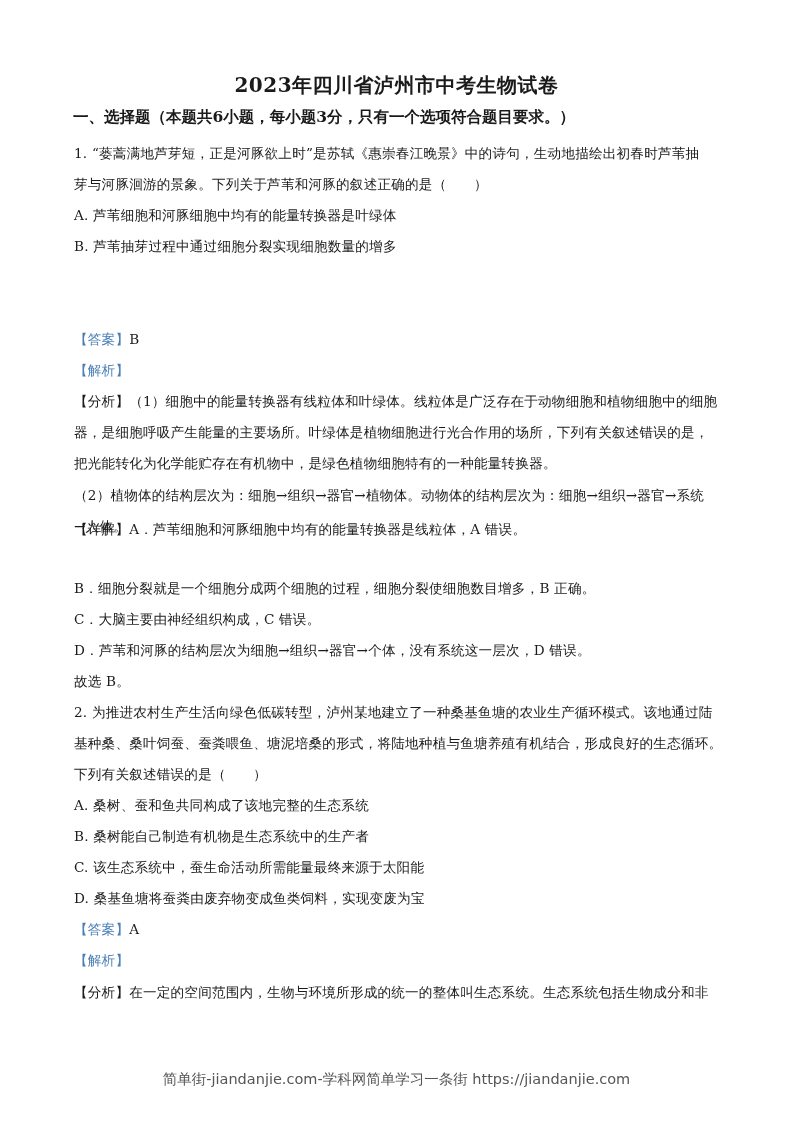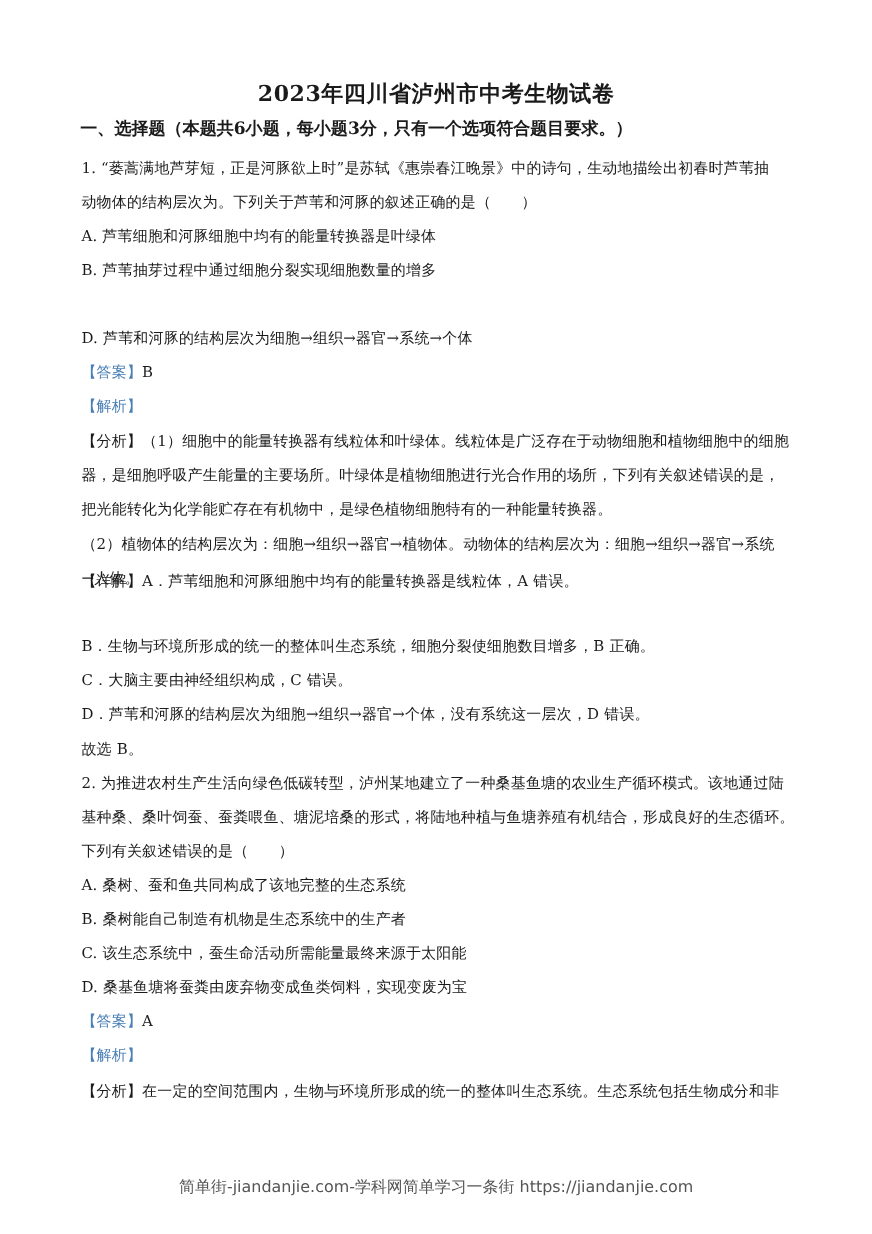--- a/index.html
+++ b/index.html
@@ -28,41 +28,40 @@
     }
   </style>
 </head>
 <body>
 
 <div class="page">
   <div class="title">2023年四川省泸州市中考生物试卷</div>
   <div class="section">一、选择题（本题共6小题，每小题3分，只有一个选项符合题目要求。）</div>
 
   <div class="line" style="top:144px">1. “蒌蒿满地芦芽短，正是河豚欲上时”是苏轼《惠崇春江晚景》中的诗句，生动地描绘出初春时芦苇抽</div>
-  <div class="line" style="top:175px">动物体的结构层次为。下列关于芦苇和河豚的叙述正确的是（　　）</div>
+  <div class="line" style="top:175px">芽与河豚洄游的景象。下列关于芦苇和河豚的叙述正确的是（　　）</div>
   <div class="line" style="top:206px">A. 芦苇细胞和河豚细胞中均有的能量转换器是叶绿体</div>
   <div class="line" style="top:237px">B. 芦苇抽芽过程中通过细胞分裂实现细胞数量的增多</div>
-  <div class="line" style="top:299px">D. 芦苇和河豚的结构层次为细胞→组织→器官→系统→个体</div>
   <div class="line" style="top:330px">
     <span class="tag">【答案】</span><span>B</span>
   </div>
   <div class="line" style="top:361px">
     <span class="tag">【解析】</span>
   </div>
   <div class="line" style="top:392px">
     <span>【分析】</span><span>（1）细胞中的能量转换器有线粒体和叶绿体。线粒体是广泛存在于动物细胞和植物细胞中的细胞</span>
   </div>
   <div class="line" style="top:423px">器，是细胞呼吸产生能量的主要场所。叶绿体是植物细胞进行光合作用的场所，下列有关叙述错误的是，</div>
   <div class="line" style="top:454px">把光能转化为化学能贮存在有机物中，是绿色植物细胞特有的一种能量转换器。</div>
   <div class="line" style="top:486px">（2）植物体的结构层次为：细胞→组织→器官→植物体。动物体的结构层次为：细胞→组织→器官→系统</div>
   <div class="line" style="top:517px">→人体。</div>
   <div class="line" style="top:520px">
     <span>【详解】</span><span>A．芦苇细胞和河豚细胞中均有的能量转换器是线粒体，A 错误。</span>
   </div>
-  <div class="line" style="top:579px">B．生物与环境所形成的统一的整体叫生态系统，细胞分裂使细胞数目增多，B 正确。</div>
+  <div class="line" style="top:579px">B．细胞分裂就是一个细胞分成两个细胞的过程，细胞分裂使细胞数目增多，B 正确。</div>
   <div class="line" style="top:610px">C．大脑主要由神经组织构成，C 错误。</div>
   <div class="line" style="top:641px">D．芦苇和河豚的结构层次为细胞→组织→器官→个体，没有系统这一层次，D 错误。</div>
   <div class="line" style="top:672px">故选 B。</div>
 
   <div class="line" style="top:703px">2. 为推进农村生产生活向绿色低碳转型，泸州某地建立了一种桑基鱼塘的农业生产循环模式。该地通过陆</div>
   <div class="line" style="top:734px">基种桑、桑叶饲蚕、蚕粪喂鱼、塘泥培桑的形式，将陆地种植与鱼塘养殖有机结合，形成良好的生态循环。</div>
   <div class="line" style="top:765px">下列有关叙述错误的是（　　）</div>
   <div class="line" style="top:796px">A. 桑树、蚕和鱼共同构成了该地完整的生态系统</div>
   <div class="line" style="top:827px">B. 桑树能自己制造有机物是生态系统中的生产者</div>
   <div class="line" style="top:858px">C. 该生态系统中，蚕生命活动所需能量最终来源于太阳能</div>

